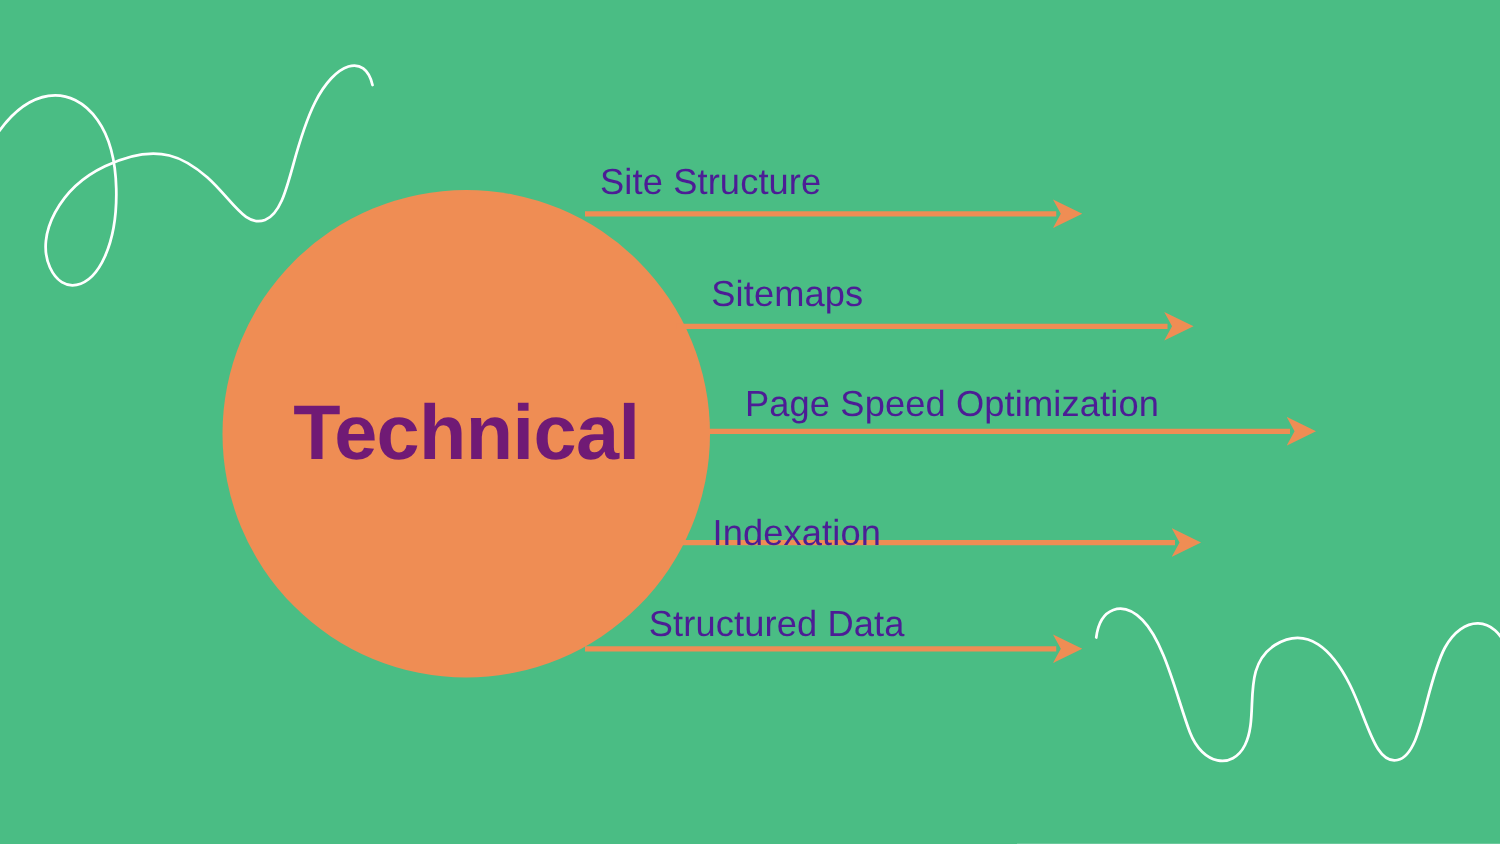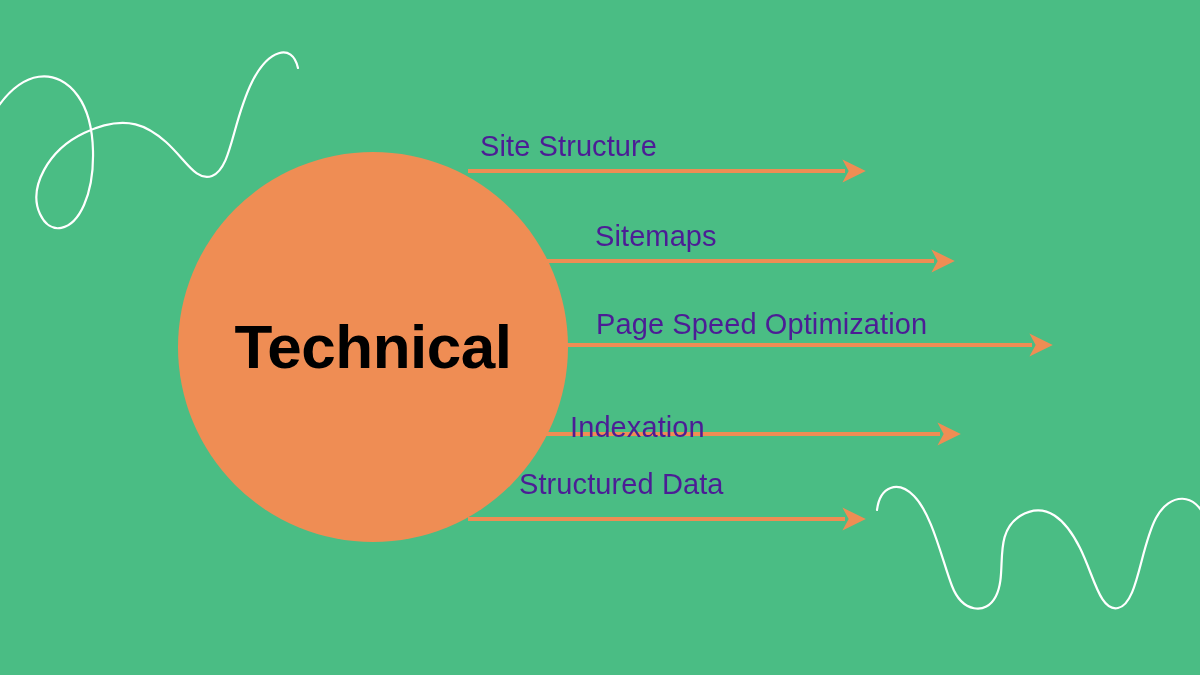--- a/index.html
+++ b/index.html
@@ -37,21 +37,21 @@
   .hub-label {
     position: absolute;
     left: 178px;
     top: 152px;
     width: 390px;
     height: 390px;
     display: flex;
     flex-direction: column;
     align-items: center;
     justify-content: center;
-    color: #000000;
+    color: #701a75;
     font-size: 62px;
     font-weight: bold;
     line-height: 1.48;
     letter-spacing: -0.5px;
     text-align: center;
   }
   .hub-label span { display: block; }
   .branch-label {
     position: absolute;
     color: #4c1d95;
@@ -92,18 +92,18 @@
     <line x1="566" y1="345" x2="1032" y2="345" stroke="#ef8d54" stroke-width="4.2" marker-end="url(#ah)"></line>
     <line x1="542" y1="434" x2="940" y2="434" stroke="#ef8d54" stroke-width="4.2" marker-end="url(#ah)"></line>
     <line x1="468" y1="519" x2="845" y2="519" stroke="#ef8d54" stroke-width="4.2" marker-end="url(#ah)"></line>
   </svg>
 
   <div class="hub-label">
     <span>Technical</span>
   </div>
 
   <div class="branch-label" style="left:480px; top:132px;">Site Structure</div>
-  <div class="branch-label" style="left:595px; top:222px;">Sitemaps</div>
+  <div class="branch-label" style="left:569px; top:222px;">Sitemaps</div>
   <div class="branch-label" style="left:596px; top:310px;">Page Speed Optimization</div>
   <div class="branch-label" style="left:570px; top:413px;">Indexation</div>
-  <div class="branch-label" style="left:519px; top:470px;">Structured Data</div>
+  <div class="branch-label" style="left:519px; top:486px;">Structured Data</div>
 
 </div>
 
 </body></html>

